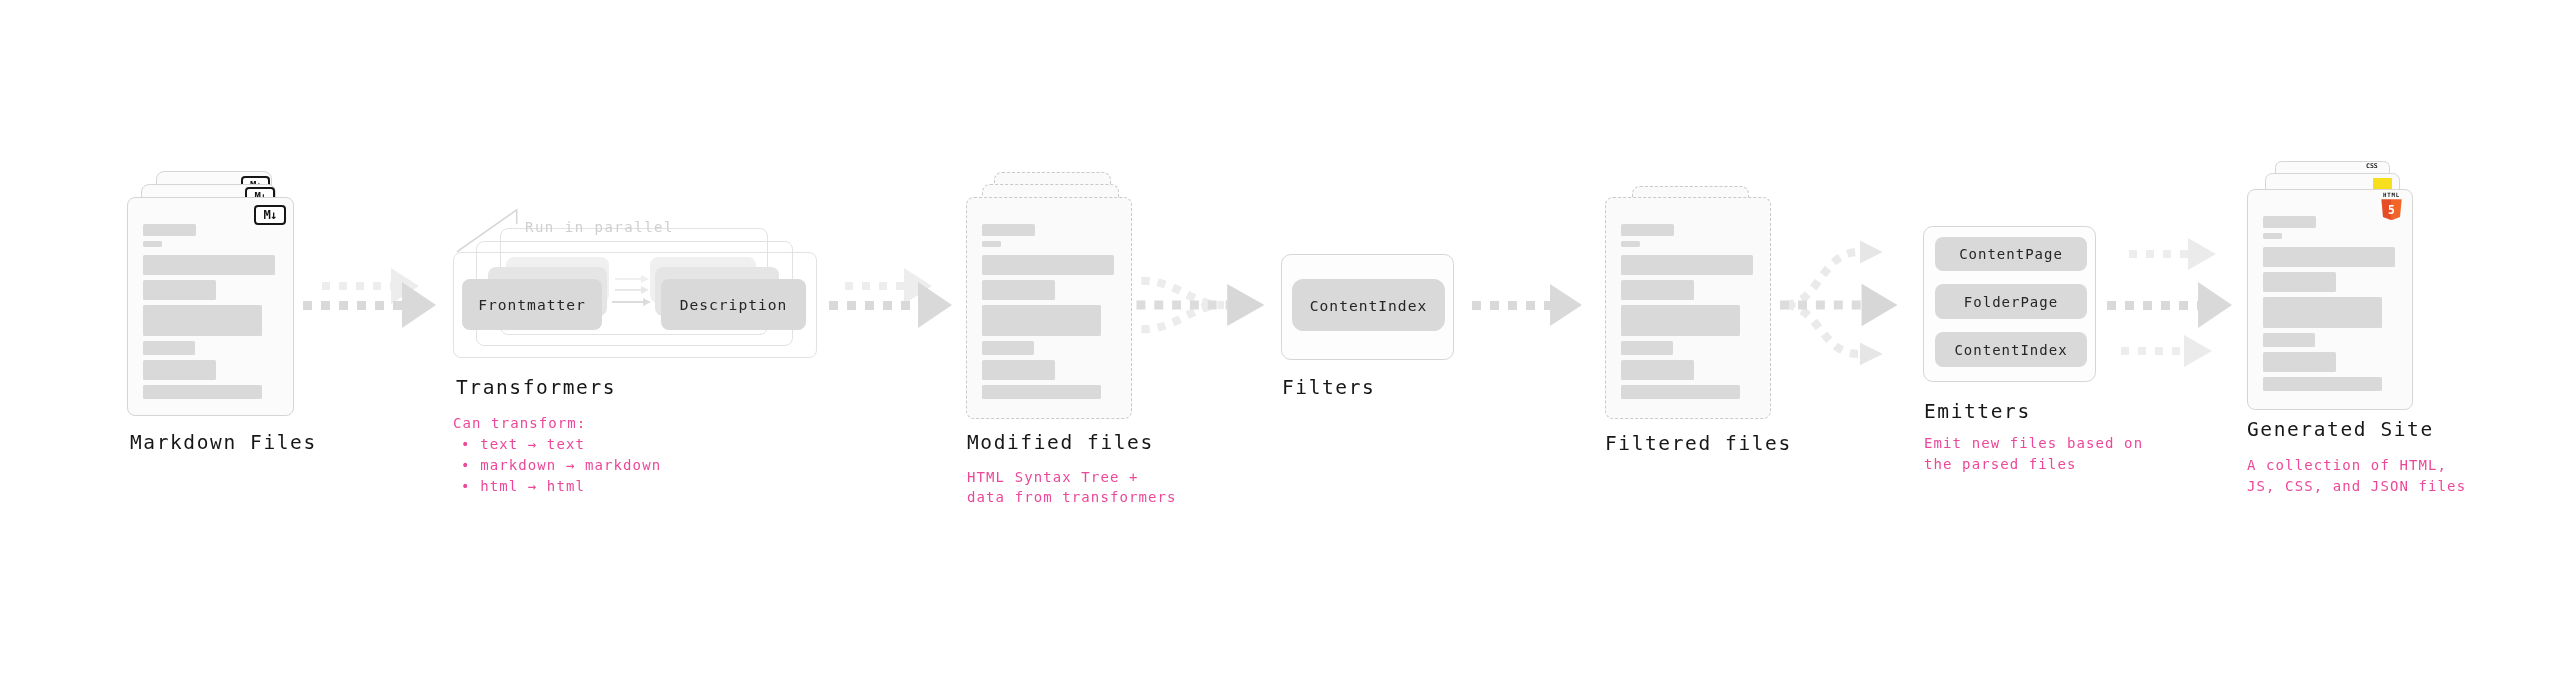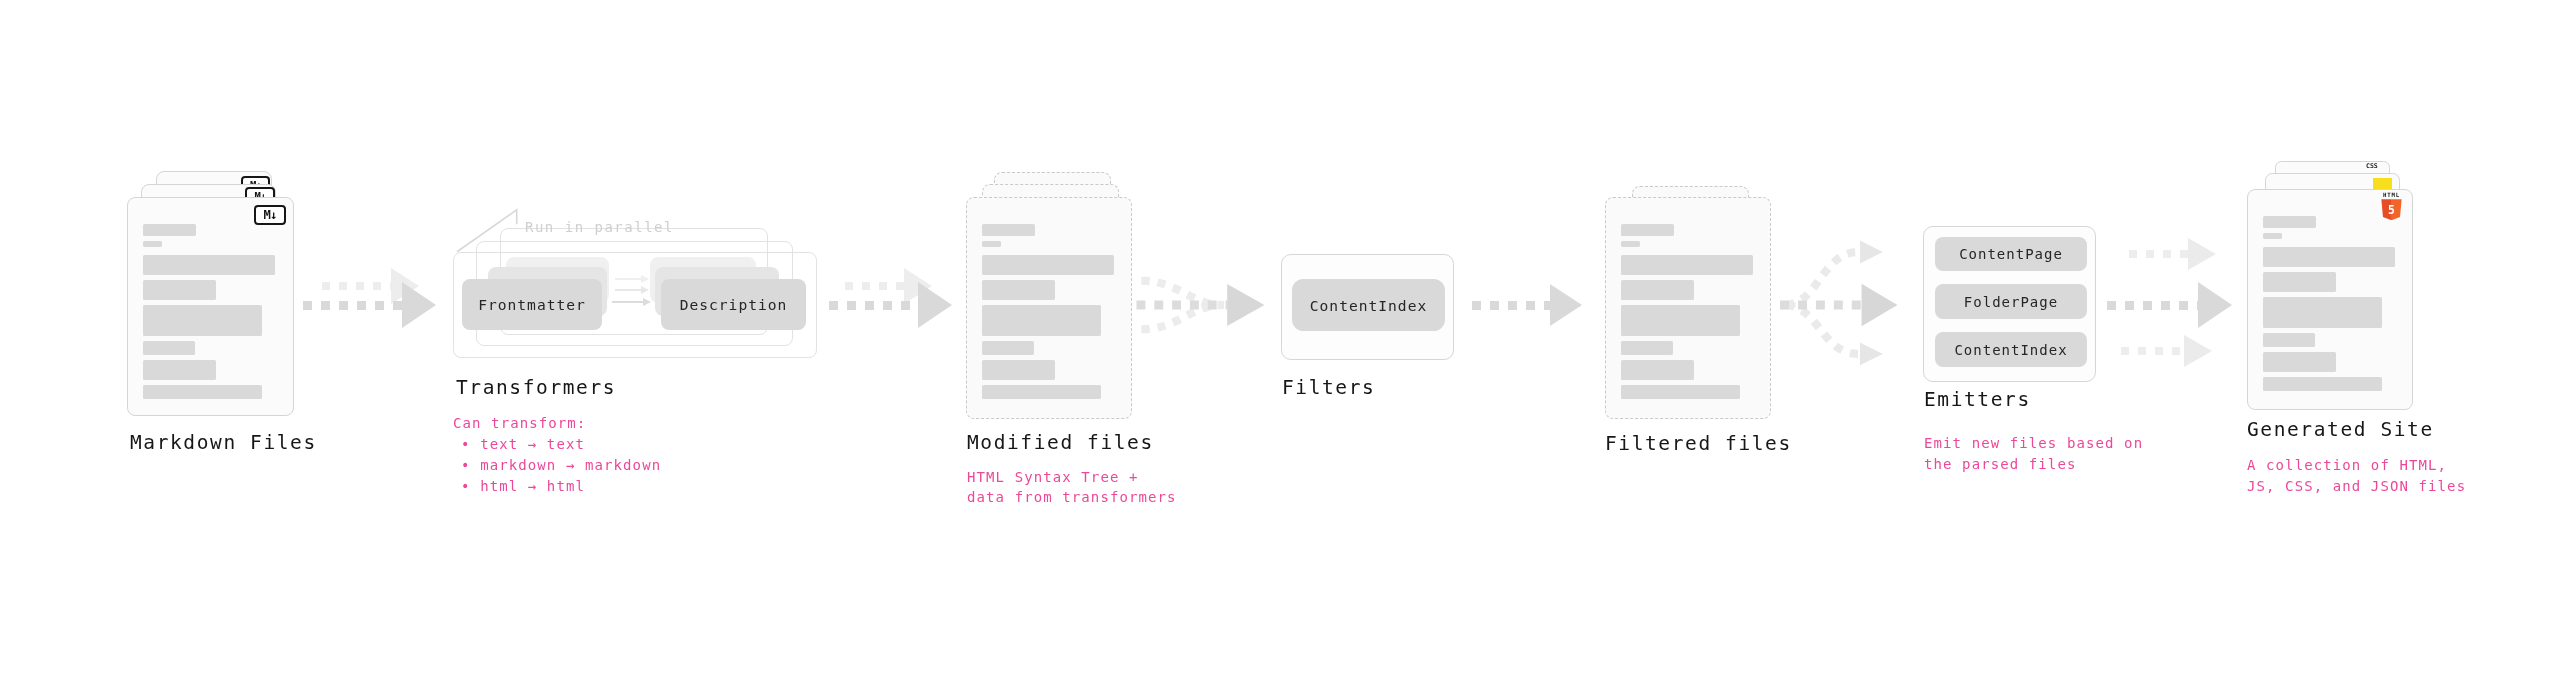--- a/index.html
+++ b/index.html
@@ -220,21 +220,21 @@
     <polygon points="98,13 98,41 126,27" fill="#e6e6e6"></polygon>
     <polygon points="98,138 98,166 126,152" fill="#e6e6e6"></polygon>
     <path d="M0 92 H100" fill="none" stroke="#dcdcdc" stroke-width="11" stroke-dasharray="11 11"></path>
     <polygon points="100,66 100,118 144,92" fill="#d7d7d7"></polygon>
   </svg>
 
   <div class="frame solid-bg" style="left:1923px;top:226px;width:173px;height:156px;"></div>
   <div class="pill small" style="left:1935px;top:237px;width:152px;height:34px;">ContentPage</div>
   <div class="pill small" style="left:1935px;top:284px;width:152px;height:35px;">FolderPage</div>
   <div class="pill small" style="left:1935px;top:332px;width:152px;height:35px;">ContentIndex</div>
-  <div class="heading" style="left:1924px;top:388px;">Emitters</div>
+  <div class="heading" style="left:1924px;top:400px;">Emitters</div>
   <div class="desc" style="left:1924px;top:433px;">
     <div>Emit new files based on</div>
     <div>the parsed files</div>
   </div>
 
   <div class="darr" style="left:2129px;top:238px;">
     <div class="dl dl-light" style="width:59px;"></div>
       <div class="tri tri-light2"></div>
   </div>
   <div class="darr" style="left:2107px;top:282px;">

